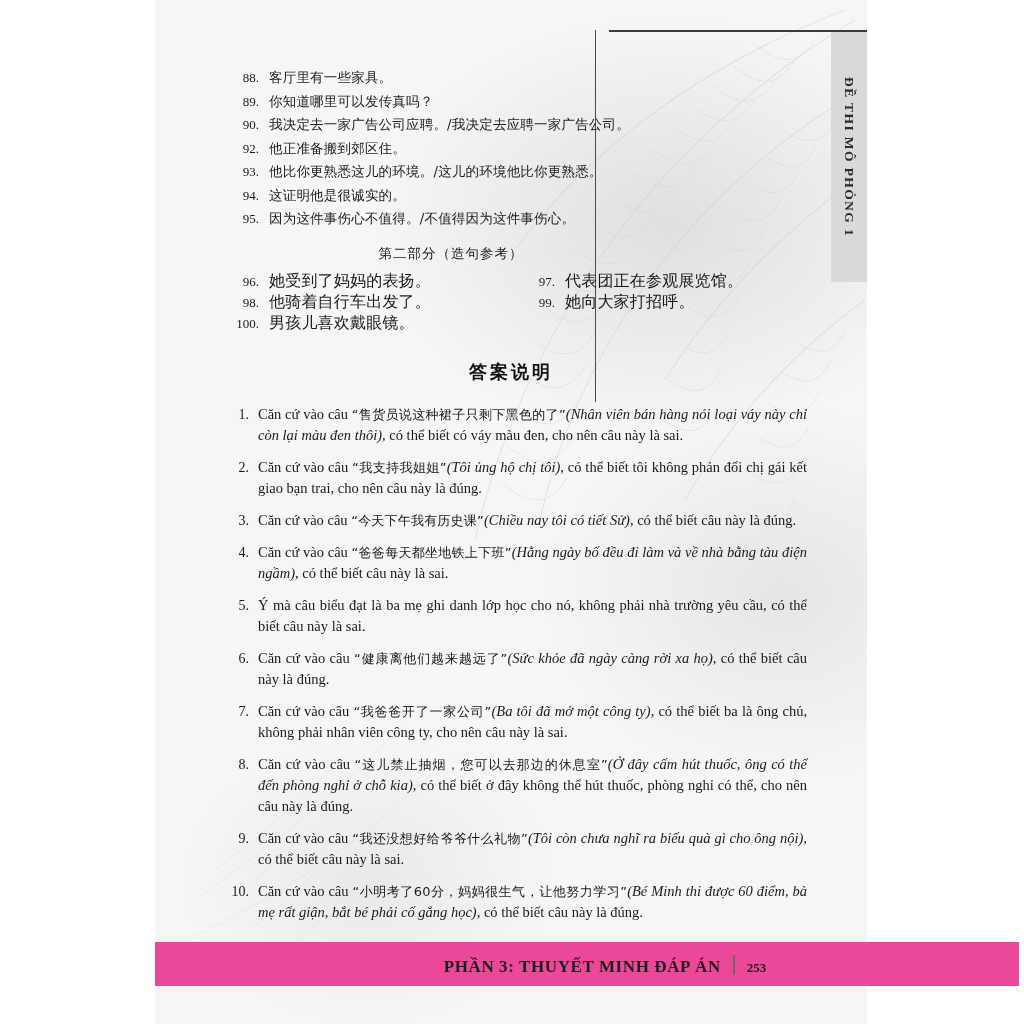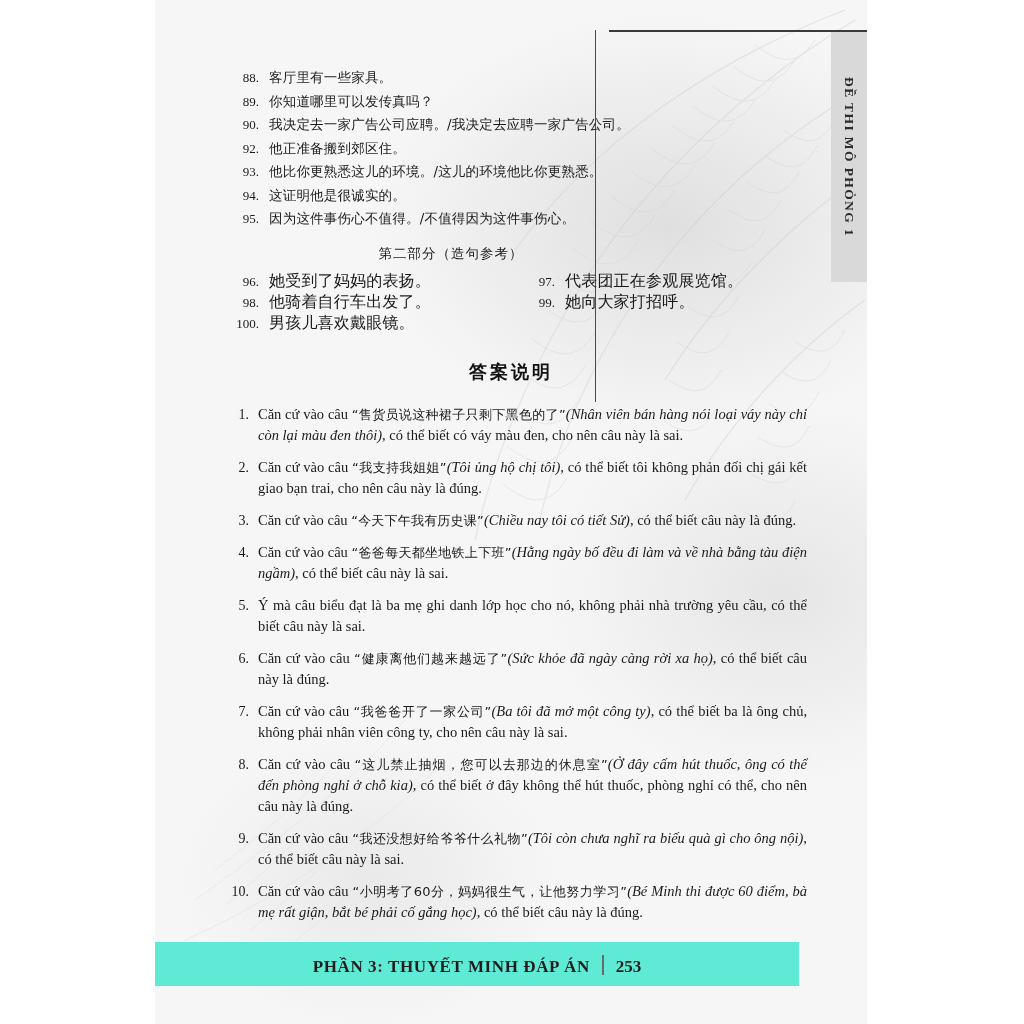--- a/index.html
+++ b/index.html
@@ -152,45 +152,46 @@
     font-size: 13px;
     letter-spacing: 0.2px;
   }
   .vi-it { font-style: italic; }
 
   
   .footer {
     position: absolute;
     left: 155px;
     bottom: 38px;
-    width: 644px;
+    width: 828px;
     height: 44px;
-    background: #5eead4;
+    background: #ec4899;
     display: flex;
     align-items: center;
     justify-content: center;
+    padding-left: 36px;
   }
   .footer-inner {
     display: flex;
     align-items: baseline;
     gap: 12px;
     font-family: "Liberation Serif", serif;
     font-weight: bold;
     color: #1e1e1e;
   }
   .footer-title { font-size: 17px; letter-spacing: 0.6px; }
   .footer-sep {
     display: inline-block;
     width: 2px;
     height: 20px;
     background: #6a6a6a;
     position: relative;
     top: 3px;
   }
-  .footer-page { font-size: 17px; }
+  .footer-page { font-size: 13px; }
 </style>
 </head>
 <body>
 
 <div id="page">
 
   <div class="sheet">
 
     <div class="watermark">
       <svg viewBox="0 0 712 1024" preserveAspectRatio="none">

